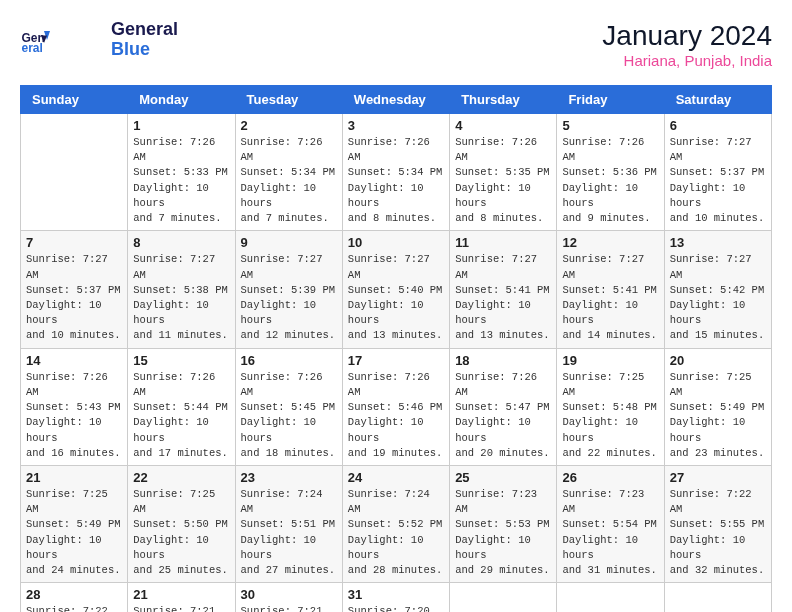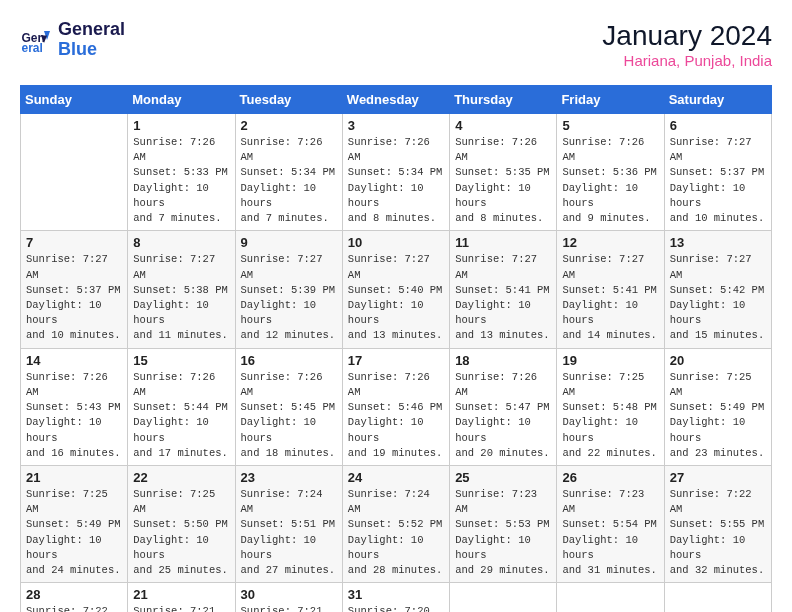--- a/index.html
+++ b/index.html
@@ -12,30 +12,31 @@
     }
     .header {
       display: flex;
       justify-content: space-between;
       align-items: flex-start;
       margin-bottom: 16px;
     }
     .logo {
       display: flex;
       align-items: center;
-      gap: 8px;
+      gap: 15px;
     }
     .logo-text {
       font-size: 18px;
       font-weight: bold;
       color: #1a1a4e;
       line-height: 1.1;
     }
     .logo-text span {
       color: #2a6dd9;
+      margin-left: 46px;
     }
     .logo-icon {
       width: 30px;
       height: 30px;
     }
     .title-block {
       text-align: right;
     }
     .month-title {
       font-size: 28px;
@@ -49,21 +50,21 @@
     table {
       width: 100%;
       border-collapse: collapse;
       table-layout: fixed;
     }
     th {
       background-color: #2a6dd9;
       color: #fff;
       font-size: 13px;
       font-weight: bold;
-      padding: 6px 4px;
+      padding: 6px 11px;
       text-align: left;
       border: 1px solid #2a6dd9;
       margin-top: 36px;
     }
     td {
       border: 1px solid #ccc;
       vertical-align: top;
       padding: 4px 5px;
       font-size: 11px;
       color: #333;

